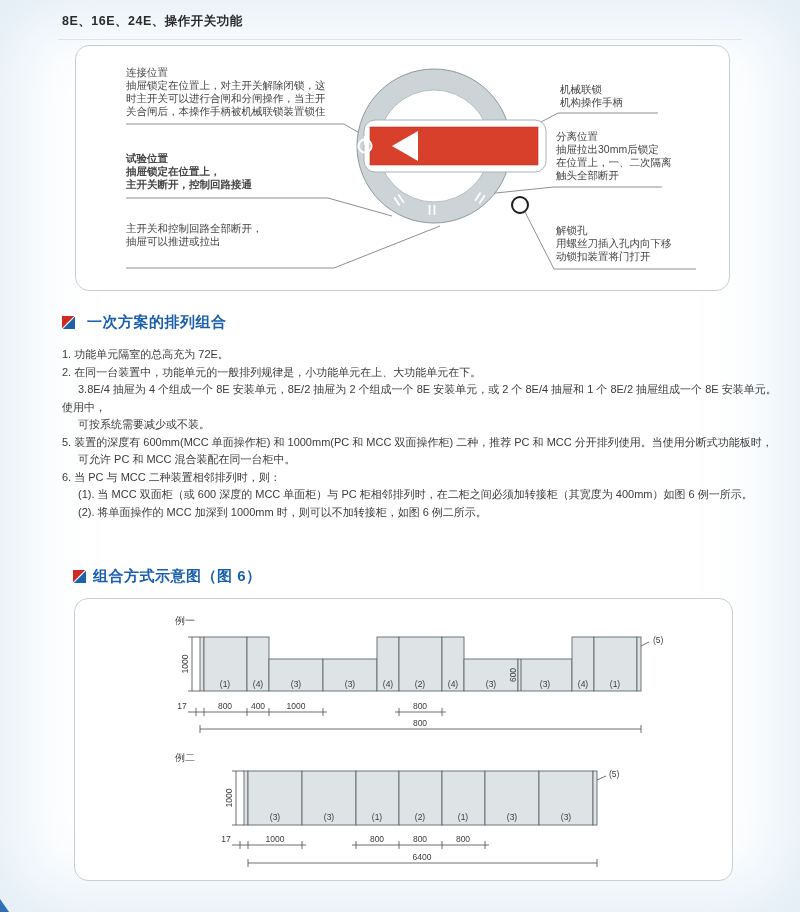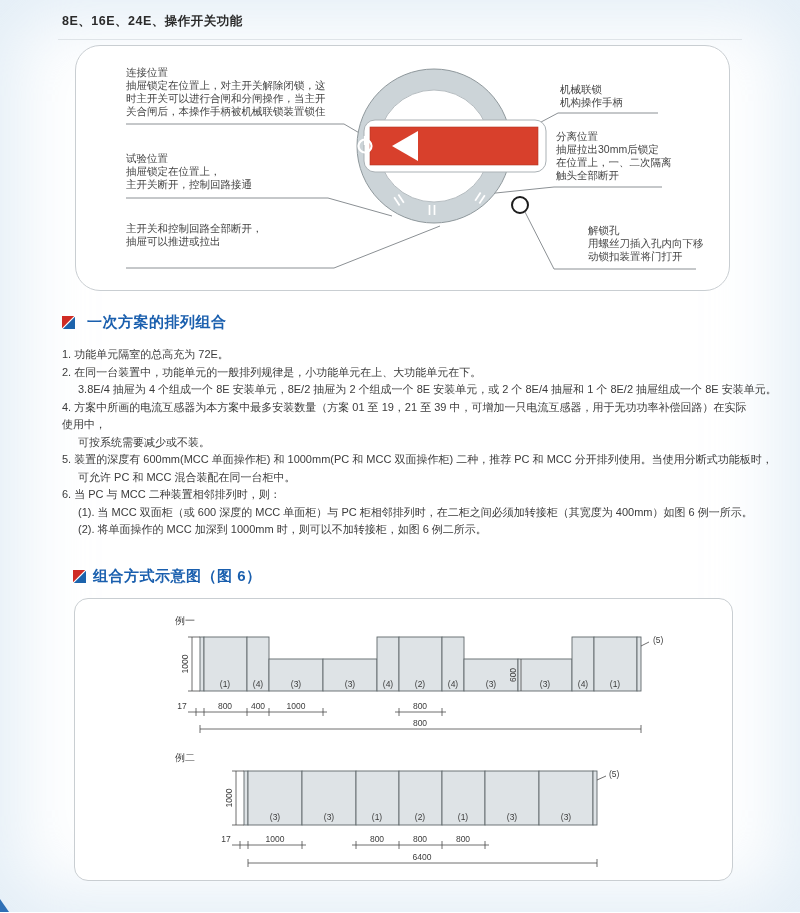--- a/index.html
+++ b/index.html
@@ -11,21 +11,21 @@
   }
   .page-title {
     position:absolute; left:62px; top:13px;
     font-size:12.5px; font-weight:bold; color:#2b2b2b; letter-spacing:.5px;
   }
   .title-rule { position:absolute; left:58px; top:39px; width:684px; height:1px; background:#dfe4e8; }
 
   .panel {
     position:absolute; background:#fff; border:1.5px solid #c9ced2; border-radius:14px;
   }
-  #panel-switch { left:75px; top:45px; width:655px; height:246px;border-radius:25px; }
+  #panel-switch { left:75px; top:45px; width:655px; height:246px; }
   #panel-fig6   { left:74px; top:598px; width:659px; height:283px; }
   .panel svg { position:absolute; left:0; top:0; }
 
   .callout { position:absolute; width:250px; font-size:10.5px; line-height:13px; color:#454545; }
   .callout .co-title { font-size:10.5px; }
   .callout .co-body { white-space:pre-line; }
 
   .section-head {
     position:absolute; left:62px; display:flex; align-items:center; gap:7px;
   }
@@ -89,60 +89,59 @@
 
       <circle cx="444" cy="159" r="8" fill="#ffffff" stroke="#1c1c1c" stroke-width="2"></circle>
     </svg>
 
     <div class="callout" style="left:50px; top:20px;">
       <div class="co-title">连接位置</div>
       <div class="co-body">抽屉锁定在位置上，对主开关解除闭锁，这
 时主开关可以进行合闸和分闸操作，当主开
 关合闸后，本操作手柄被机械联锁装置锁住</div>
     </div>
-    <div class="callout" style="left:50px; top:106px;">
+    <div class="callout" style="left:50px; top:106px;font-weight:bold;">
       <div class="co-title">试验位置</div>
       <div class="co-body">抽屉锁定在位置上，
 主开关断开，控制回路接通</div>
     </div>
     <div class="callout" style="left:50px; top:176px;">
       <div class="co-body">主开关和控制回路全部断开，
 抽屉可以推进或拉出</div>
     </div>
     <div class="callout" style="left:484px; top:37px; width:170px;">
       <div class="co-title">机械联锁</div>
       <div class="co-body">机构操作手柄</div>
     </div>
     <div class="callout" style="left:480px; top:84px; width:170px;">
       <div class="co-title">分离位置</div>
       <div class="co-body">抽屉拉出30mm后锁定
 在位置上，一、二次隔离
 触头全部断开</div>
     </div>
-    <div class="callout" style="left:480px; top:178px; width:170px;margin-left:32px;">
+    <div class="callout" style="left:480px; top:178px; width:170px;">
       <div class="co-title">解锁孔</div>
       <div class="co-body">用螺丝刀插入孔内向下移
 动锁扣装置将门打开</div>
     </div>
   </div>
 
   <div class="section-head" id="head-1">
     <svg width="13" height="13">
       <rect width="13" height="13" fill="#1c63ac"></rect>
       <path d="M0,13 L13,0 L0,0 Z" fill="#cf2b24"></path>
       <line x1="0" y1="13" x2="13" y2="0" stroke="#ffffff" stroke-width="1.2"></line>
     </svg>
     <span class="head-text">一次方案的排列组合</span>
   </div>
 
   <div class="bodytext">
     <div class="line">1. 功能单元隔室的总高充为 72E。</div>
     <div class="line">2. 在同一台装置中，功能单元的一般排列规律是，小功能单元在上、大功能单元在下。</div>
     <div class="line ind">3.8E/4 抽屉为 4 个组成一个 8E 安装单元，8E/2 抽屉为 2 个组成一个 8E 安装单元，或 2 个 8E/4 抽屉和 1 个 8E/2 抽屉组成一个 8E 安装单元。</div>
-    <div class="line">4. 方案中所画的电流互感器为本方案中最多安装数量（方案 01 至 19，21 至 39 中，可增加一只电流互感器，用于无功功率补偿回路）在实际</div>
     <div class="line">使用中，</div>
     <div class="line ind">可按系统需要减少或不装。</div>
     <div class="line">5. 装置的深度有 600mm(MCC 单面操作柜) 和 1000mm(PC 和 MCC 双面操作柜) 二种，推荐 PC 和 MCC 分开排列使用。当使用分断式功能板时，</div>
     <div class="line ind">可允许 PC 和 MCC 混合装配在同一台柜中。</div>
     <div class="line">6. 当 PC 与 MCC 二种装置相邻排列时，则：</div>
     <div class="line ind">(1). 当 MCC 双面柜（或 600 深度的 MCC 单面柜）与 PC 柜相邻排列时，在二柜之间必须加转接柜（其宽度为 400mm）如图 6 例一所示。</div>
     <div class="line ind">(2). 将单面操作的 MCC 加深到 1000mm 时，则可以不加转接柜，如图 6 例二所示。</div>
   </div>
 
   <div class="section-head" id="head-2">

